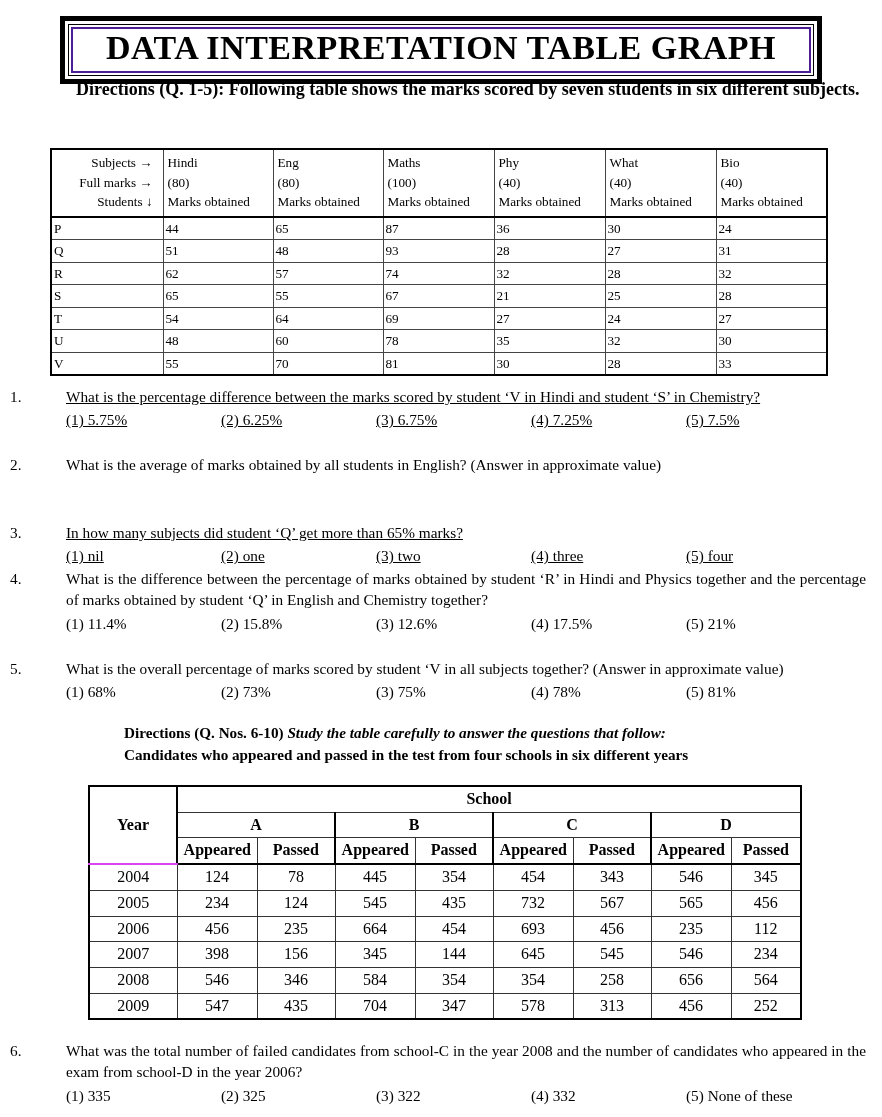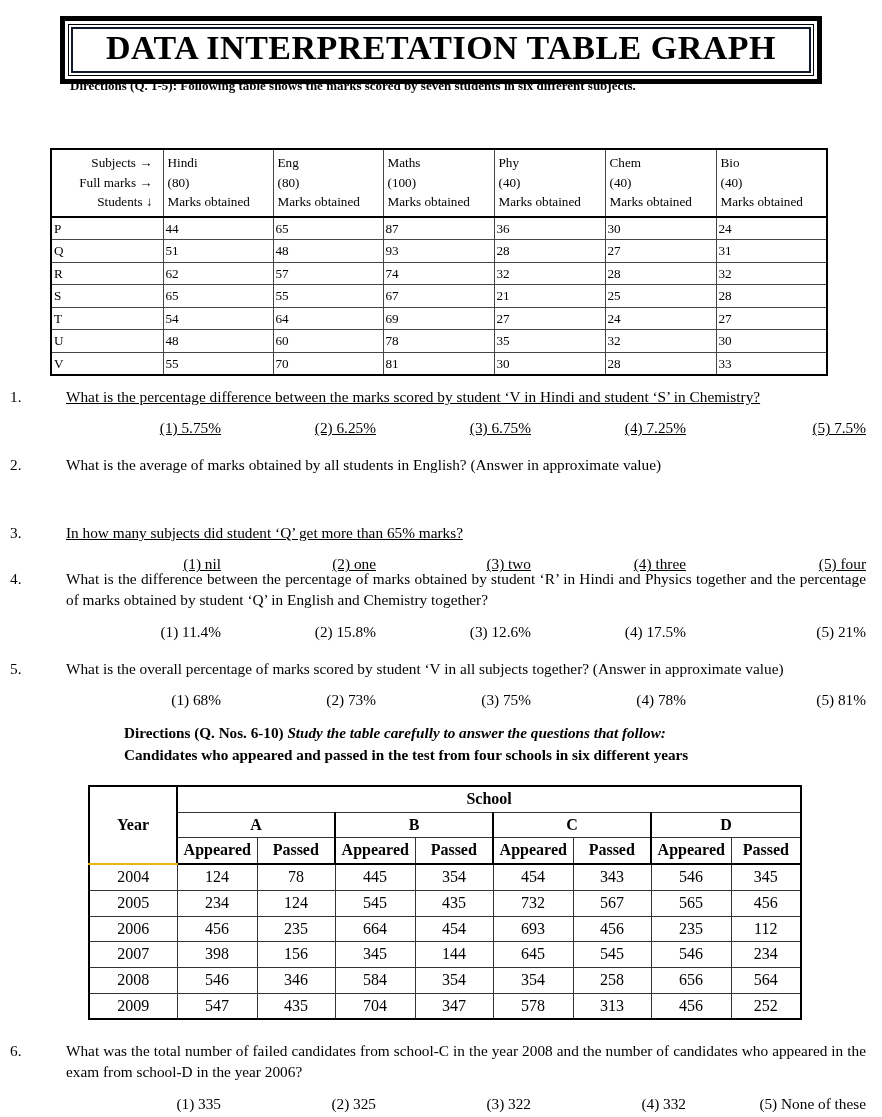--- a/index.html
+++ b/index.html
@@ -25,41 +25,41 @@
     border: 5px solid #000;
     background: #fff;
     box-sizing: border-box;
     padding: 3px;
   }
   .title-mid {
     border: 1px solid #000;
     padding: 2px;
   }
   .title-inner {
-    border: 2px solid #0f172a;
+    border: 2px solid #4c1d95;
     text-align: center;
     padding: 1px 0 4px 0;
   }
   .title-text {
     font-family: "Liberation Serif", "DejaVu Serif", serif;
     font-weight: bold;
     font-size: 34px;
     letter-spacing: 0.5px;
     line-height: 1.08;
     white-space: nowrap;
   }
 
   
   .directions-1 {
     position: absolute;
-    left: 10px;
+    left: 16px;
     top: 76px;
     width: 856px;
     font-weight: bold;
-    font-size: 13px;
+    font-size: 18px;
     line-height: 1.52;
     text-indent: 60px;
     text-align: justify;
   }
   .directions-2 {
     position: absolute;
     left: 124px;
     top: 722px;
     width: 700px;
     font-weight: bold;
@@ -130,22 +130,21 @@
     margin-left: 66px;
   }
   .q .stem {
     text-align: justify;
     text-justify: inter-word;
   }
   .q .stem.nojust { text-align: left; }
   .opts {
     display: grid;
     grid-template-columns: 155px 155px 155px 155px 1fr;
-    margin-top: 10px;
-    text-align: right;
+    margin-top: 2px;
   }
   .opts span { white-space: nowrap; }
 
   
   .table2-wrap {
     position: absolute;
     left: 88px;
     top: 785px;
     width: 712px;
   }
@@ -164,21 +163,21 @@
   table.t2 td.b { font-weight: bold; }
   table.t2 .ol { border-left: 2px solid #000; }
   table.t2 .orr { border-right: 2px solid #000; }
   table.t2 tr.r-top td { border-top: 2px solid #000; }
   table.t2 tr.r-last td { border-bottom: 2px solid #000; }
   table.t2 td.thick-b { border-bottom: 2px solid #000; margin-left: 24px; }
   table.t2 td.sep-r { border-right: 2px solid #000; }
   table.t2 td.year-cell {
     font-weight: bold;
     border-right: 2px solid #000;
-    border-bottom: 2px solid #eab308;
+    border-bottom: 2px solid #d946ef;
     vertical-align: middle;
   }
   table.t2 td.data { font-size: 16px; }
 </style>
 </head>
 <body>
 
 <div class="title-outer">
   <div class="title-mid">
     <div class="title-inner">
@@ -221,21 +220,21 @@
           <span class="hdr-line">Maths</span>
           <span class="hdr-line">(100)</span>
           <span class="hdr-line">Marks obtained</span>
         </td>
         <td>
           <span class="hdr-line">Phy</span>
           <span class="hdr-line">(40)</span>
           <span class="hdr-line">Marks obtained</span>
         </td>
         <td>
-          <span class="hdr-line">Chem</span>
+          <span class="hdr-line">What</span>
           <span class="hdr-line">(40)</span>
           <span class="hdr-line">Marks obtained</span>
         </td>
         <td class="outer-r">
           <span class="hdr-line">Bio</span>
           <span class="hdr-line">(40)</span>
           <span class="hdr-line">Marks obtained</span>
         </td>
       </tr>
 

